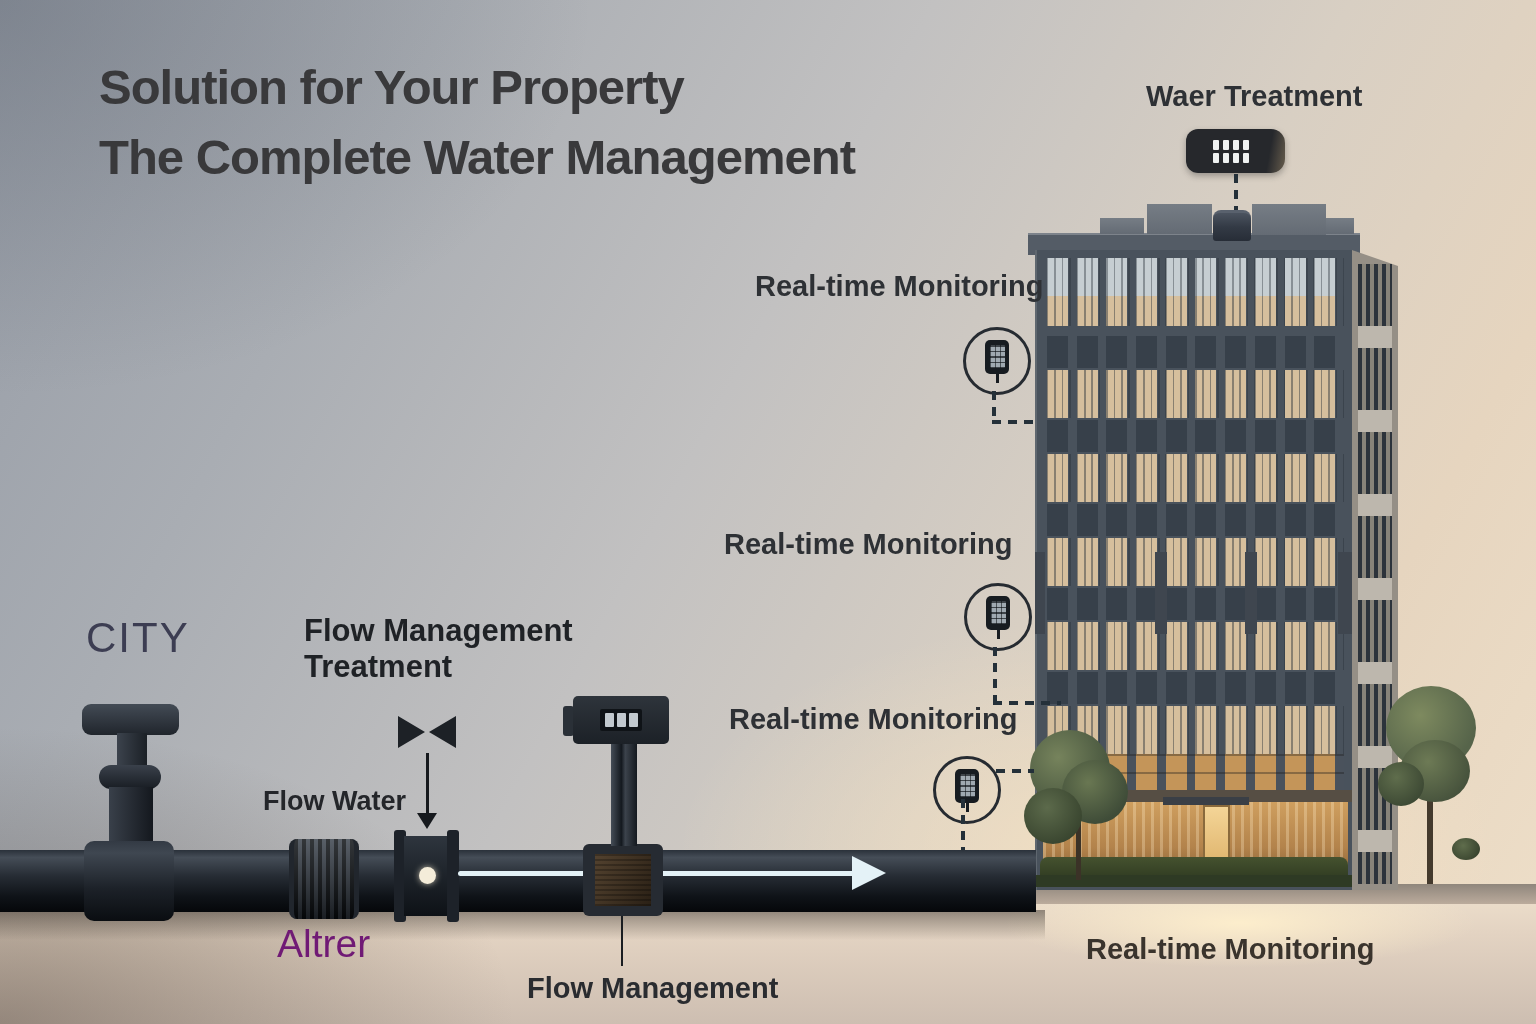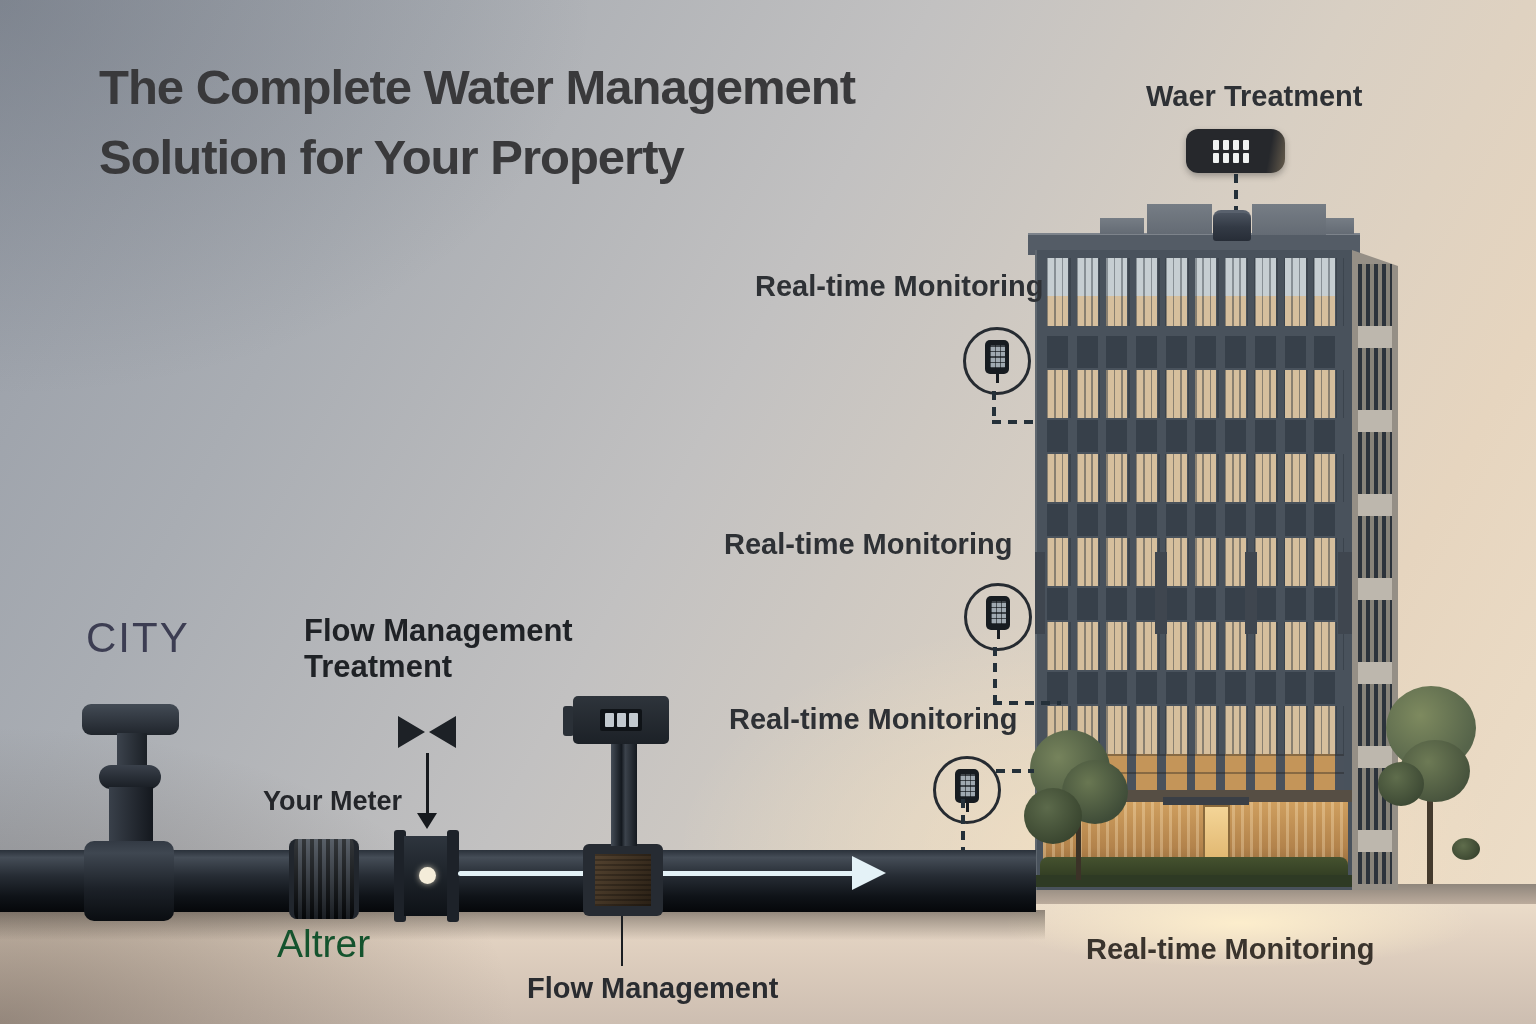--- a/index.html
+++ b/index.html
@@ -26,21 +26,21 @@
   .pipe-shadow{left:0;top:910px;width:1045px;height:30px;
       background:linear-gradient(to bottom,rgba(32,27,24,.45),rgba(32,27,24,0));}
 
   
   .title{left:99px;top:52px;width:900px;font-size:49px;font-weight:700;
       color:#39393b;line-height:70px;letter-spacing:-1px;}
   .lbl{color:#2e3135;font-weight:700;font-size:29px;white-space:nowrap;}
   .city{left:86px;top:614px;font-size:42px;font-weight:500;color:#3c3d52;letter-spacing:2px;}
   .flowtech{left:304px;top:613px;font-size:31px;font-weight:700;color:#1f2226;line-height:36px;}
   .flowmeter{left:263px;top:786px;font-size:27px;font-weight:700;color:#24262a;}
-  .altrer{left:277px;top:922px;font-size:39px;font-weight:400;color:#14532d;}
+  .altrer{left:277px;top:922px;font-size:39px;font-weight:400;color:#701a75;}
   .flowmgmt{left:527px;top:972px;font-size:29px;font-weight:600;color:#2a2c30;}
   .mon-bot{color:#3a342d;}
 
   
   .dash-v{width:4px;background:repeating-linear-gradient(to bottom,#243039 0 9px,rgba(0,0,0,0) 9px 16px);}
   .dash-h{height:4px;background:repeating-linear-gradient(to right,#243039 0 9px,rgba(0,0,0,0) 9px 16px);}
 
   
   .wt-dev{left:1186px;top:129px;width:99px;height:44px;border-radius:12px 14px 14px 12px;
       background:linear-gradient(100deg,#26282c 0%,#26282c 82%,#675d4d 100%);
@@ -161,22 +161,22 @@
 <div class="abs bg"></div>
 <div class="abs bg-glow"></div>
 <div class="abs bg-vtl"></div>
 <div class="abs ground"></div>
 <div class="abs ground-glow"></div>
 <div class="abs road"></div>
 <div class="abs bg-vbl"></div>
 <div class="abs pipe-shadow"></div>
 
 <div class="abs title">
+  <div>Solution for Your Property</div>
   <div>The Complete Water Management</div>
-  <div>Solution for Your Property</div>
 </div>
 
 <div class="abs lbl" style="left:1146px;top:80px;">Waer Treatment</div>
 <div class="abs wt-dev">
   <div class="wt-vents">
     <span></span>
       <span></span>
       <span></span>
       <span></span>
     <span></span>
@@ -268,21 +268,21 @@
   <div class="mstem"></div>
 </div>
 <div class="abs dash-h" style="left:996px;top:769px;width:38px;"></div>
 <div class="abs dash-v" style="left:961px;top:799px;height:54px;"></div>
 
 <div class="abs city">CITY</div>
 <div class="abs flowtech">
   <div>Flow Management</div>
   <div>Treatment</div>
 </div>
-<div class="abs flowmeter">Your Meter</div>
+<div class="abs flowmeter">Flow Water</div>
 
 <div class="abs bt bt-l"></div>
 <div class="abs bt bt-r"></div>
 <div class="abs dshaft"></div>
 <div class="abs dhead"></div>
 
 <div class="abs pipe"></div>
 <div class="abs handle"></div>
 <div class="abs neck"></div>
 <div class="abs flange"></div>

